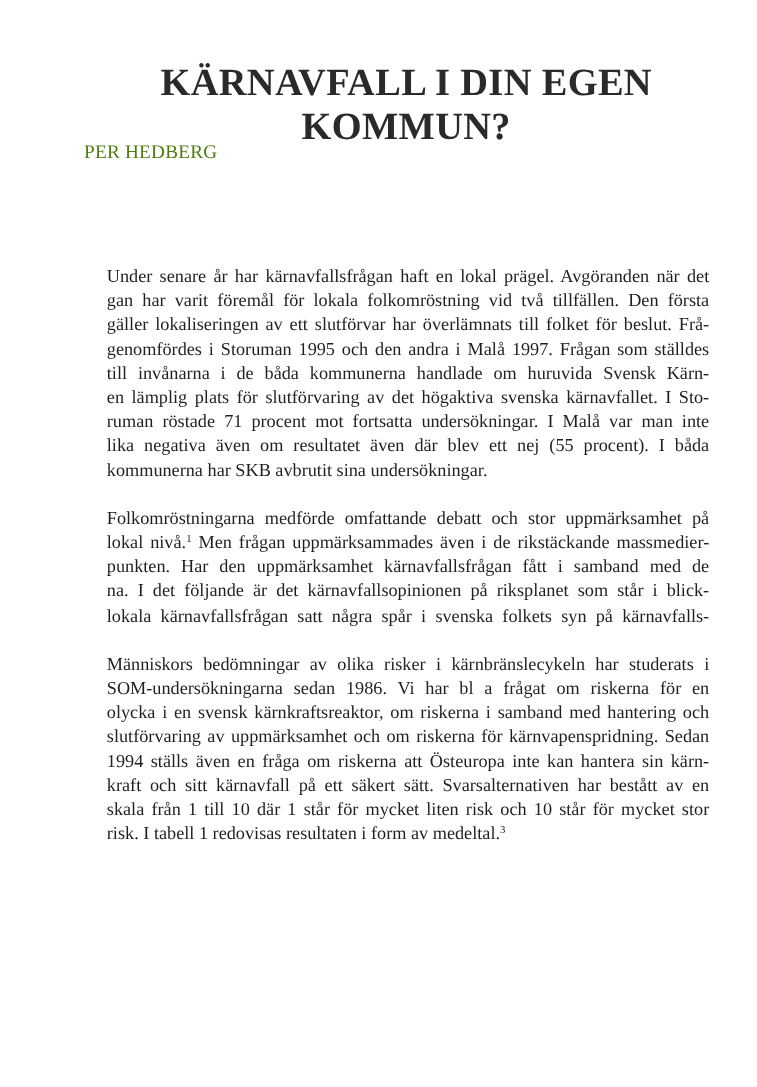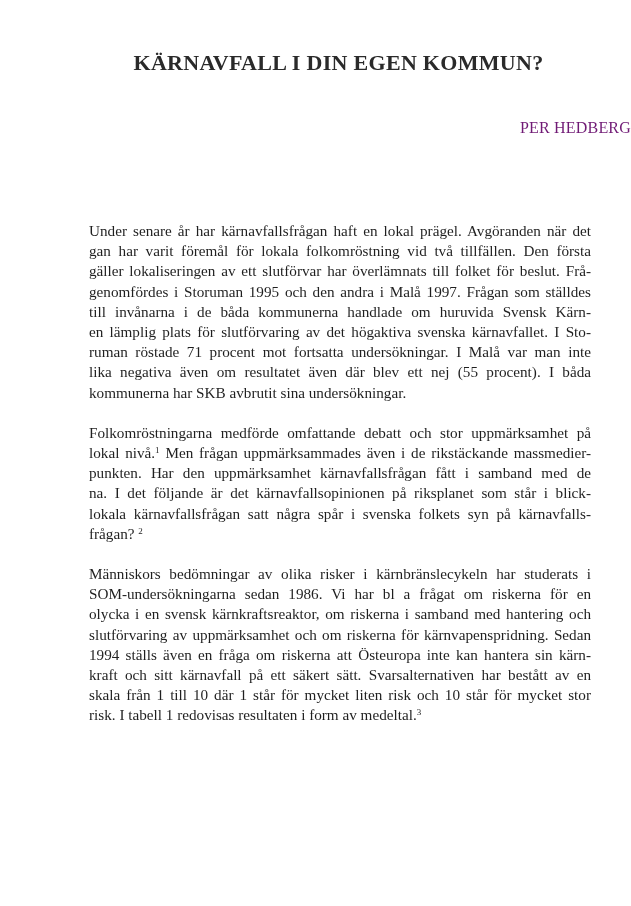--- a/index.html
+++ b/index.html
@@ -22,36 +22,36 @@
       height: 906px;
     }
     .title {
       position: absolute;
       left: 0;
       width: 631px;
       top: 50px;
       margin: 0;
       text-align: center;
       font-weight: bold;
-      font-size: 22px;
+      font-size: 32px;
       letter-spacing: 0.3px;
       color: #2a2a2a;
       padding-left: 46px;
       box-sizing: border-box;
     }
     .author {
       position: absolute;
       left: 0;
       width: 631px;
       top: 119px;
       margin: 0;
-      text-align: right;
+      text-align: left;
       font-weight: normal;
       font-size: 16px;
-      color: #701a75;
+      color: #4d7c0f;
       padding-left: 70px;
       box-sizing: border-box;
       letter-spacing: 0.2px;
     }
     .body-text {
       position: absolute;
       left: 89px;
       width: 502px;
       top: 173px;
       margin-top: 48px;
@@ -99,21 +99,20 @@
       <span class="line">lika negativa även om resultatet även där blev ett nej (55 procent). I båda</span>
       <span class="line last">kommunerna har SKB avbrutit sina undersökningar.</span>
     </p>
 
     <p class="para">
       <span class="line">Folkomröstningarna medförde omfattande debatt och stor uppmärksamhet på</span>
       <span class="line"><span>lokal nivå.</span><sup class="fn">1</sup> <span>Men frågan uppmärksammades även i de rikstäckande massmedier-</span></span>
       <span class="line">punkten. Har den uppmärksamhet kärnavfallsfrågan fått i samband med de</span>
       <span class="line">na. I det följande är det kärnavfallsopinionen på riksplanet som står i blick-</span>
       <span class="line">lokala kärnavfallsfrågan satt några spår i svenska folkets syn på kärnavfalls-</span>
-      <span class="line last"><span>frågan?</span> <sup class="fn">2</sup></span>
     </p>
 
     <p class="para">
       <span class="line">Människors bedömningar av olika risker i kärnbränslecykeln har studerats i</span>
       <span class="line">SOM-undersökningarna sedan 1986. Vi har bl a frågat om riskerna för en</span>
       <span class="line">olycka i en svensk kärnkraftsreaktor, om riskerna i samband med hantering och</span>
       <span class="line">slutförvaring av uppmärksamhet och om riskerna för kärnvapenspridning. Sedan</span>
       <span class="line">1994 ställs även en fråga om riskerna att Östeuropa inte kan hantera sin kärn-</span>
       <span class="line">kraft och sitt kärnavfall på ett säkert sätt. Svarsalternativen har bestått av en</span>
       <span class="line">skala från 1 till 10 där 1 står för mycket liten risk och 10 står för mycket stor</span>

